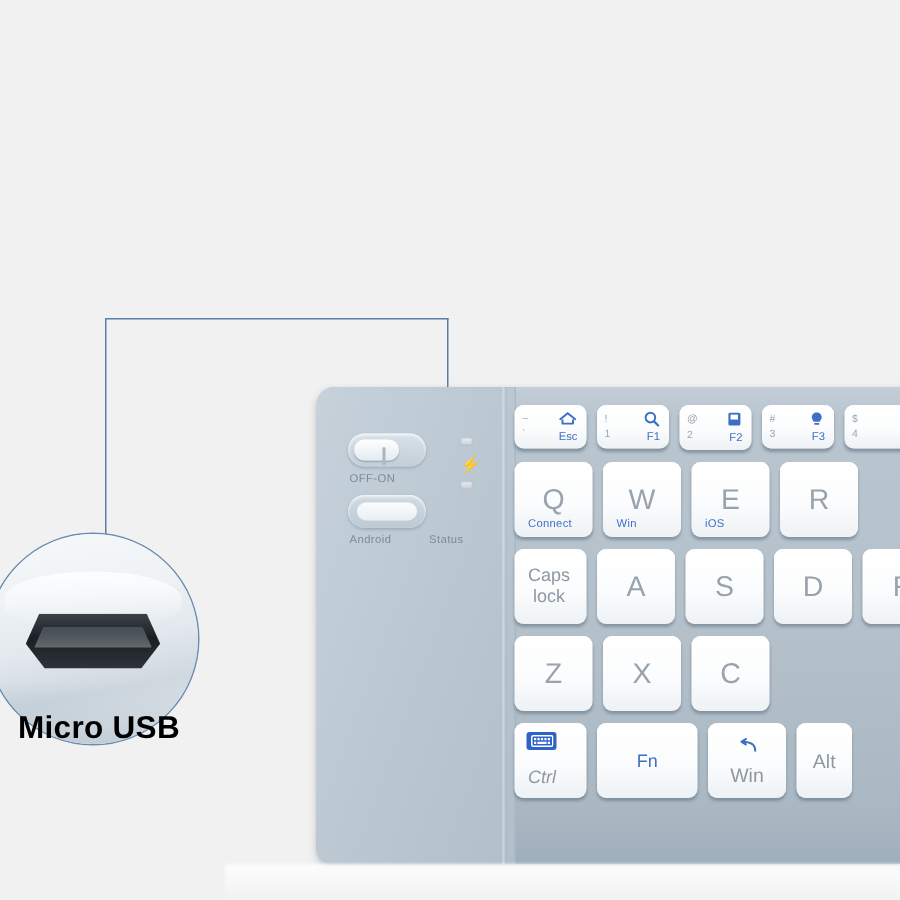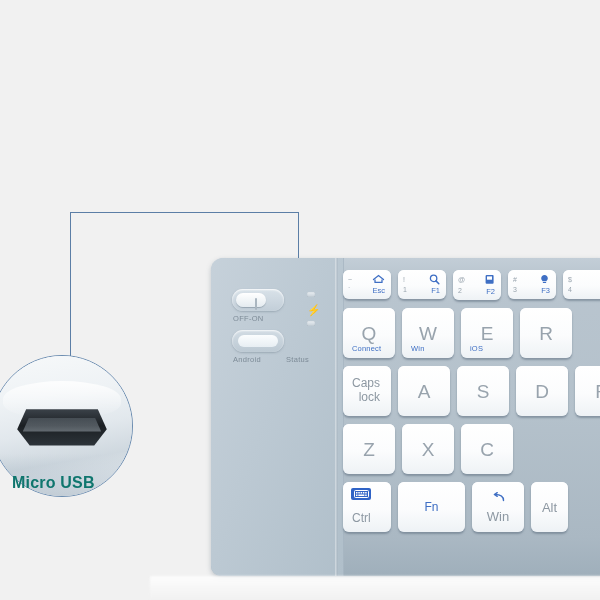--- a/index.html
+++ b/index.html
@@ -127,23 +127,23 @@
     background: linear-gradient(180deg, rgba(255,255,255,.95), rgba(220,228,234,.2));
     clip-path: polygon(8% 0%, 92% 0%, 100% 52%, 88% 100%, 12% 100%, 0% 52%);
     z-index: -1;
   }
 
   
   #micro-usb-label {
     position: absolute;
     left: 12px;
     top: 474px;
-    font-size: 16px;
+    font-size: 21px;
     font-weight: 600;
-    color: #0f766e;
+    color: #000000;
     letter-spacing: .2px;
     white-space: nowrap;
   }
 
   
   #keyboard {
     position: absolute;
     left: 211px;
     top: 258px;
     width: 400px;
@@ -304,21 +304,21 @@
     font-size: 12px;
   }
   .key .big {
     font-size: 19px;
     color: #98a3ad;
     line-height: 1;
   }
   .key .stack {
     display: flex;
     flex-direction: column;
-    align-items: flex-end;
+    align-items: center;
     line-height: 1.15;
   }
   .key .sub {
     position: absolute;
     bottom: 5px;
     left: 9px;
     font-size: 7.5px;
     color: #3f6fc4;
     letter-spacing: .2px;
   }
@@ -513,21 +513,21 @@
         </div>
         <div class="key" style="width:52px;height:50px;">
           <span class="big">X</span>
         </div>
         <div class="key" style="width:52px;height:50px;">
           <span class="big">C</span>
         </div>
       </div>
 
       <div class="key-row" style="top:224px;">
-        <div class="key label-left" style="width:48px;height:50px;">
+        <div class="key label-left" style="width:48px;height:50px;font-style:italic;">
           <span id="ctrl-badge">
             <svg width="15" height="8" viewBox="0 0 15 8">
                 <rect x=".5" y=".5" width="14" height="7" rx="1" fill="#2f63c6" stroke="#ffffff" stroke-width="1"></rect>
                 <g fill="#ffffff">
                   <rect x="2" y="2" width="1.5" height="1.5"></rect>
                   <rect x="4.3" y="2" width="1.5" height="1.5"></rect>
                   <rect x="6.6" y="2" width="1.5" height="1.5"></rect>
                   <rect x="8.9" y="2" width="1.5" height="1.5"></rect>
                   <rect x="11.2" y="2" width="1.5" height="1.5"></rect>
                   <rect x="2" y="4.5" width="1.5" height="1.5"></rect>

